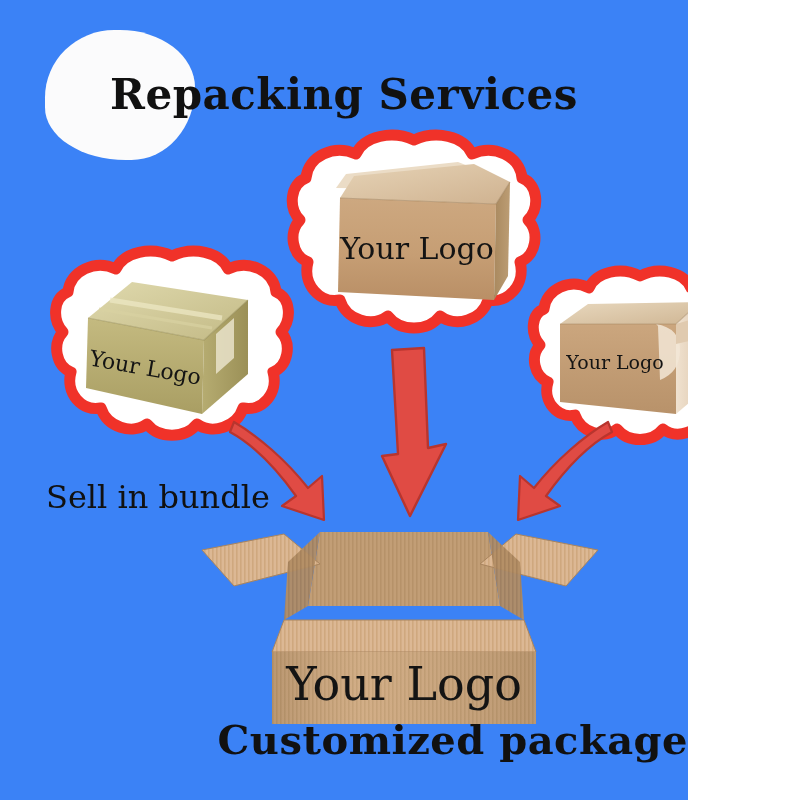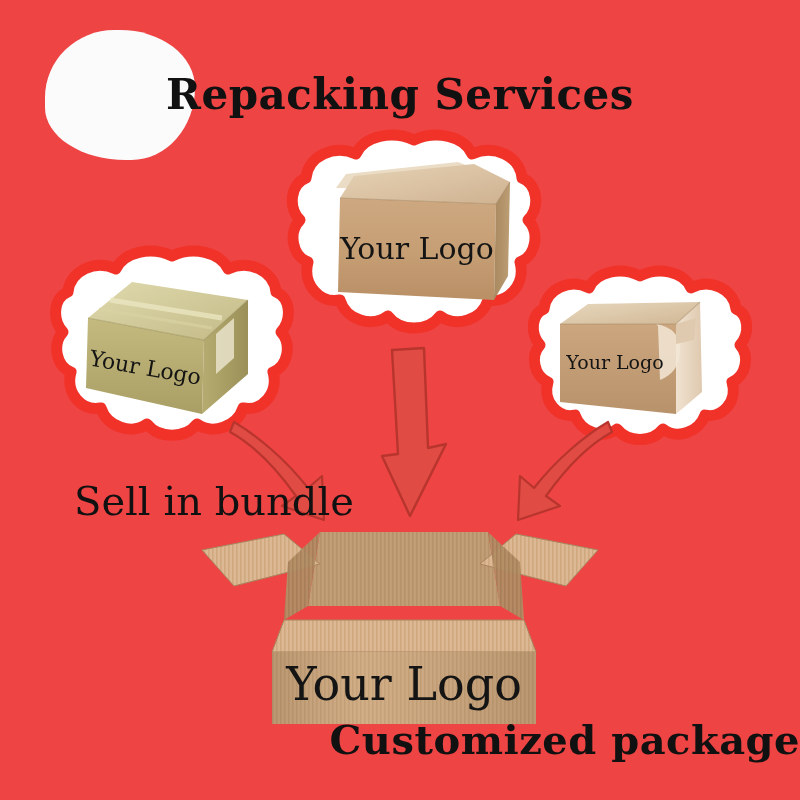--- a/index.html
+++ b/index.html
@@ -2,23 +2,23 @@
 <html><head>
 <meta charset="utf-8">
 <style>
   html, body {
     margin: 0;
     padding: 0;
     background: #ffffff;
   }
   #canvas {
     position: relative;
-    width: 800px;
+    width: 688px;
     height: 800px;
-    background: #ef4444;
+    background: #3b82f6;
     overflow: hidden;
     font-family: "Liberation Serif", "DejaVu Serif", serif;
   }
   .abs { position: absolute; }
 
   
   .title-top {
     left: 0; right: 0; top: 74px;
     text-align: center;
     font-family: "DejaVu Serif", "Liberation Serif", serif;
@@ -32,24 +32,24 @@
     left: 0; right: 0; top: 720px;
     text-align: right;
     font-family: "DejaVu Serif", "Liberation Serif", serif;
     font-weight: 700;
     font-size: 40px;
     letter-spacing: 0.5px;
     color: #111111;
     line-height: 1;
   }
   .caption-bundle {
-    left: 74px; top: 478px;
+    left: 46px; top: 478px;
     font-family: "DejaVu Serif", "Liberation Serif", serif;
     font-weight: 400;
-    font-size: 40px;
+    font-size: 32px;
     color: #111111;
     white-space: nowrap;
   }
 
   
   .watermark {
     left: 45px; top: 30px;
     width: 150px; height: 130px;
     background: #fbfbfc;
     border-radius: 48% 52% 44% 56% / 54% 46% 58% 42%;

